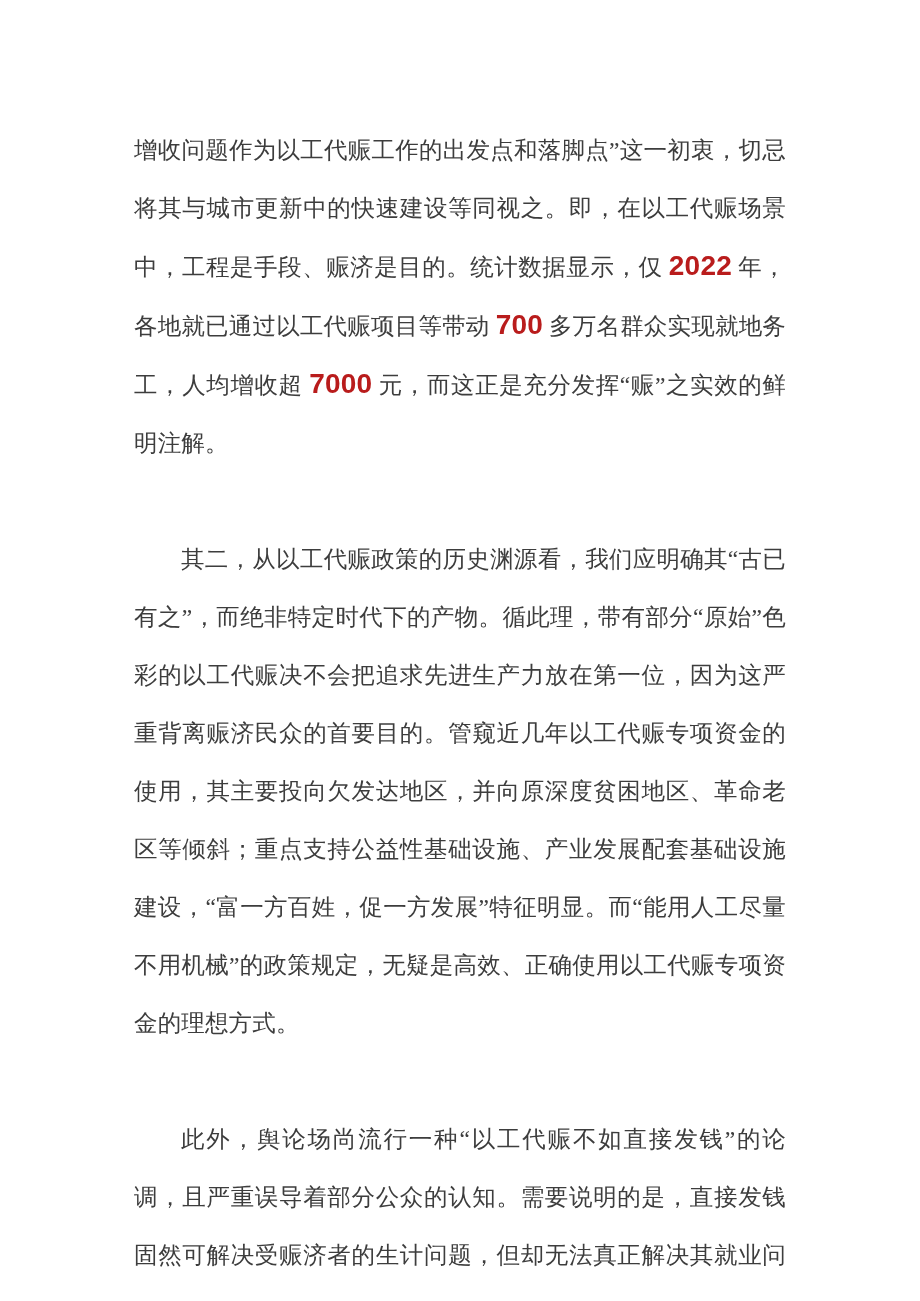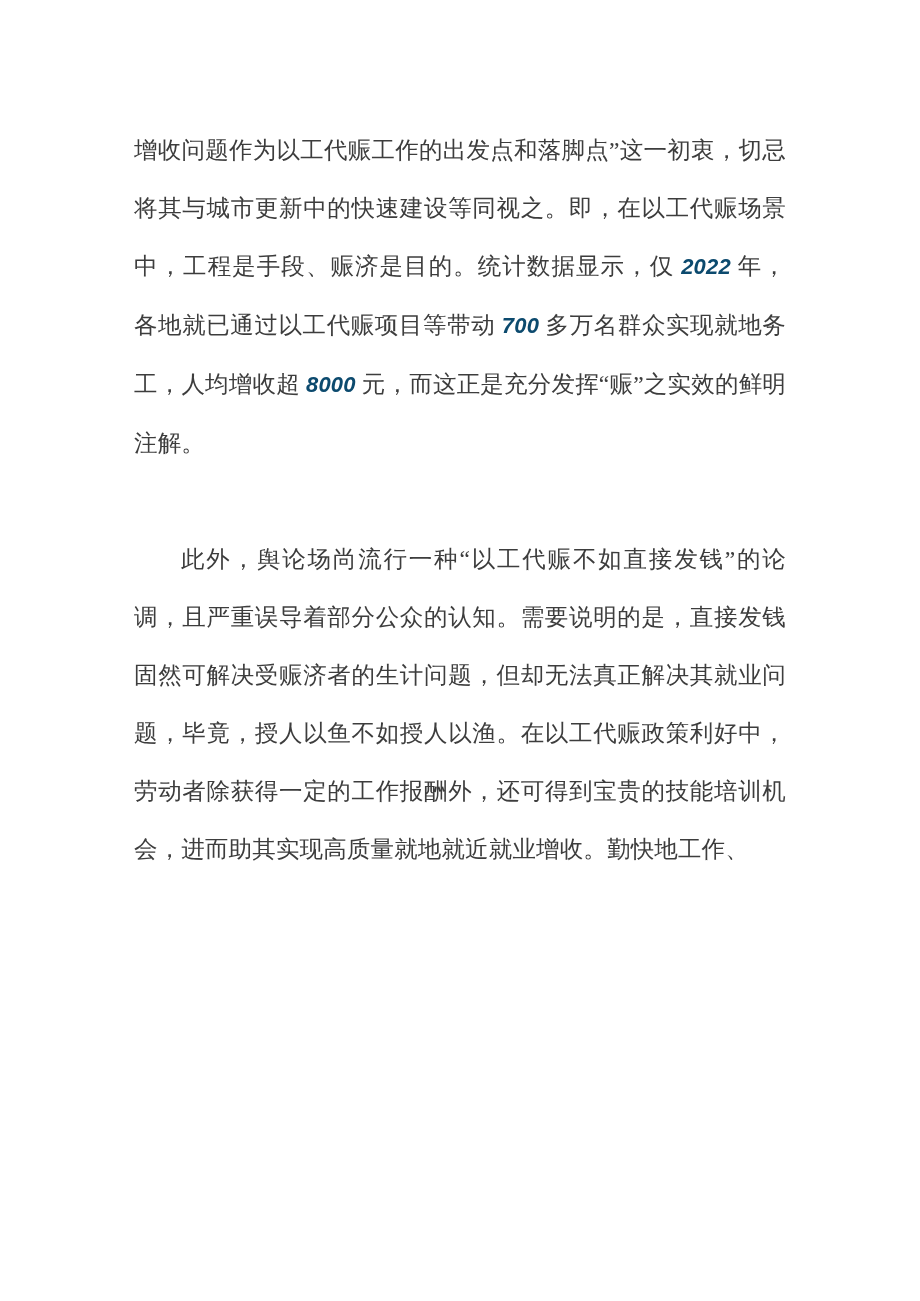--- a/index.html
+++ b/index.html
@@ -49,29 +49,29 @@
 
   
   .para + .para {
     margin-top: 58px;
   }
 
   
   .num {
     font-family: "Liberation Sans", "DejaVu Sans", sans-serif;
     font-weight: 700;
-    font-size: 22px;
+    font-size: 28px;
     letter-spacing: 0.2px;
-    color: #0c4a6e;
-    font-style: italic;
+    color: #b91c1c;
   }
 </style>
 </head>
 <body>
 
 <div class="page">
   <div class="text-column">
 
-    <p class="para"><span>增收问题作为以工代赈工作的出发点和落脚点”这一初衷，切忌将其与城市更新中的快速建设等同视之。即，在以工代赈场景中，工程是手段、赈济是目的。统计数据显示，仅 </span><span class="num">2022</span><span> 年，各地就已通过以工代赈项目等带动 </span><span class="num">700</span><span> 多万名群众实现就地务工，人均增收超 </span><span class="num">8000</span><span> 元，而这正是充分发挥“赈”之实效的鲜明注解。</span></p>
+    <p class="para"><span>增收问题作为以工代赈工作的出发点和落脚点”这一初衷，切忌将其与城市更新中的快速建设等同视之。即，在以工代赈场景中，工程是手段、赈济是目的。统计数据显示，仅 </span><span class="num">2022</span><span> 年，各地就已通过以工代赈项目等带动 </span><span class="num">700</span><span> 多万名群众实现就地务工，人均增收超 </span><span class="num">7000</span><span> 元，而这正是充分发挥“赈”之实效的鲜明注解。</span></p>
+    <p class="para indent"><span>其二，从以工代赈政策的历史渊源看，我们应明确其“古已有之”，而绝非特定时代下的产物。循此理，带有部分“原始”色彩的以工代赈决不会把追求先进生产力放在第一位，因为这严重背离赈济民众的首要目的。管窥近几年以工代赈专项资金的使用，其主要投向欠发达地区，并向原深度贫困地区、革命老区等倾斜；重点支持公益性基础设施、产业发展配套基础设施建设，“富一方百姓，促一方发展”特征明显。而“能用人工尽量不用机械”的政策规定，无疑是高效、正确使用以工代赈专项资金的理想方式。</span></p>
     <p class="para indent"><span>此外，舆论场尚流行一种“以工代赈不如直接发钱”的论调，且严重误导着部分公众的认知。需要说明的是，直接发钱固然可解决受赈济者的生计问题，但却无法真正解决其就业问题，毕竟，授人以鱼不如授人以渔。在以工代赈政策利好中，劳动者除获得一定的工作报酬外，还可得到宝贵的技能培训机会，进而助其实现高质量就地就近就业增收。勤快地工作、</span></p>
 
   </div>
 </div>
 
 </body></html>

